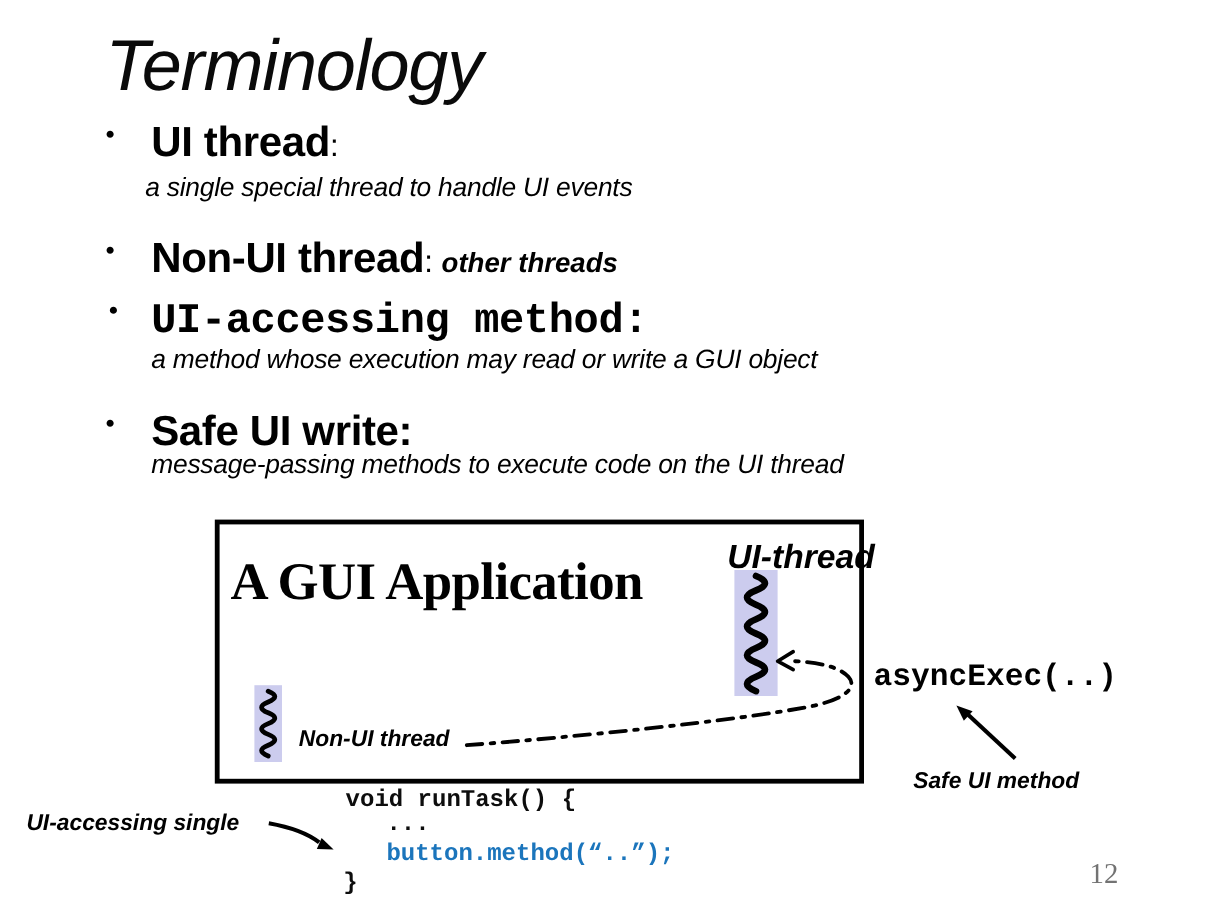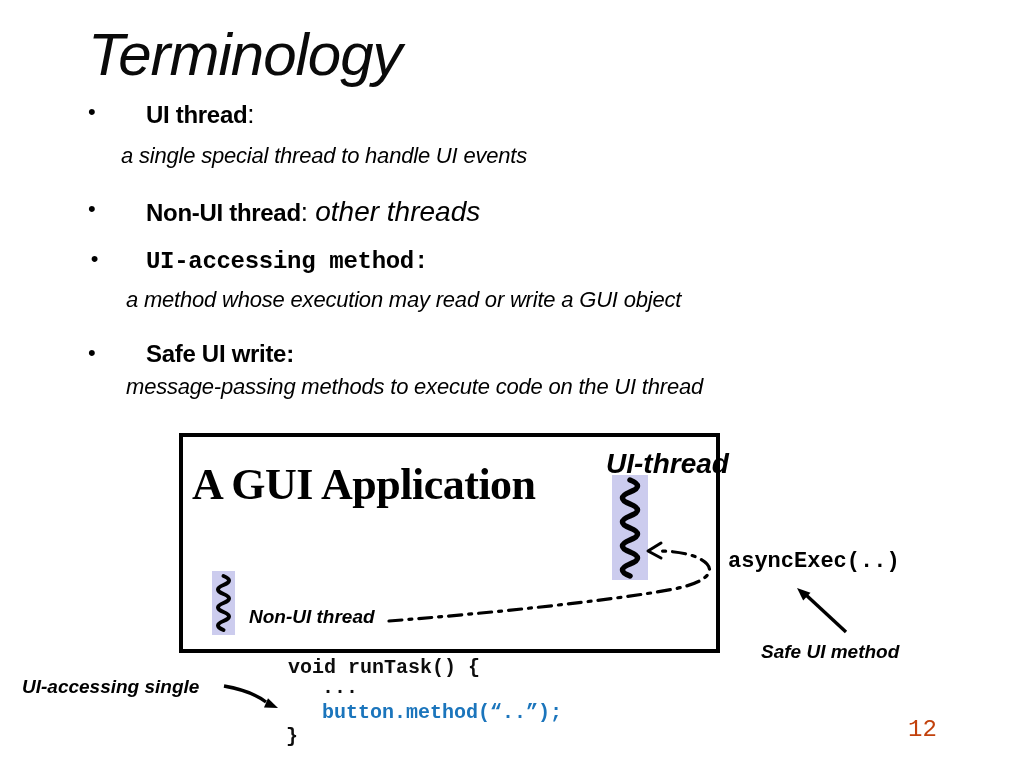--- a/index.html
+++ b/index.html
@@ -9,51 +9,51 @@
   }
   .abs{position:absolute;}
   
   .slide-title{
     left:88px;top:20px;font-size:60px;font-style:italic;font-weight:500;
     letter-spacing:-1px;color:#0a0a0a;
   }
   
   .bullet-row{left:88px;white-space:nowrap;}
   .bullet-glyph{display:inline-block;width:38px;font-size:22px;vertical-align:top;line-height:1.2;}
-  .bullet-term{font-size:24px;font-weight:700;letter-spacing:-0.3px;margin-left:20px;}
+  .bullet-term{font-size:35px;font-weight:700;letter-spacing:-0.3px;}
   .bullet-sep{font-size:26px;font-weight:400;}
-  .bullet-inline{font-size:28px;font-style:italic;font-weight:400;}
+  .bullet-inline{font-size:23px;font-style:italic;font-weight:700;}
   .bullet-desc{font-size:22px;font-style:italic;letter-spacing:-0.2px;white-space:nowrap;}
   
   .gui-box{
     left:179px;top:433px;width:541px;height:220px;border:4px solid #000;
     box-sizing:border-box;background:#fff;
   }
   .app-title{
     left:192px;top:459px;font-family:"Liberation Serif",serif;
     font-weight:700;font-size:44px;letter-spacing:-0.5px;white-space:nowrap;
   }
   .lbl-bold-italic{font-weight:700;font-style:italic;font-size:19px;white-space:nowrap;}
   .ui-thread-label{left:606px;top:448px;font-size:28px;}
   .non-ui-thread-label{left:249px;top:606px;}
   .safe-ui-label{left:761px;top:641px;}
   .ui-accessing-label{left:22px;top:676px;}
   .thread-chip{background:#ccccee;display:flex;align-items:center;justify-content:center;}
   .thread-chip-ui{left:612px;top:475px;width:36px;height:105px;}
   .thread-chip-nonui{left:212px;top:571px;width:23px;height:64px;}
   
   .mono-b{font-family:"Liberation Mono","DejaVu Sans Mono",monospace;font-weight:700;white-space:nowrap;}
-  .async-label{left:728px;top:549px;font-size:22px;}
+  .async-label{left:728px;top:549px;font-size:26px;}
   .code-line{font-size:20px;color:#0d0d0d;}
   .code-l1{left:288px;top:656px;text-align:center;}
   .code-l2{left:322px;top:676px;}
   .code-l3{left:322px;top:701px;color:#1b75bc;}
   .code-l4{left:286px;top:725px;}
   .page-number{
-    left:908px;top:716px;font-family:Liberation Mono, monospace;font-size:24px;color:#c2410c;
+    left:908px;top:716px;font-family:Liberation Serif, serif;font-size:24px;color:#737373;
   }
   .overlay{left:0;top:0;width:1024px;height:768px;pointer-events:none;}
 </style>
 </head>
 <body>
 
 <div class="abs slide-title">Terminology</div>
 
 <div class="abs bullet-row" style="top:99px;">
   <span class="bullet-glyph">•</span><span class="bullet-term">UI thread</span><span class="bullet-sep">:</span>

